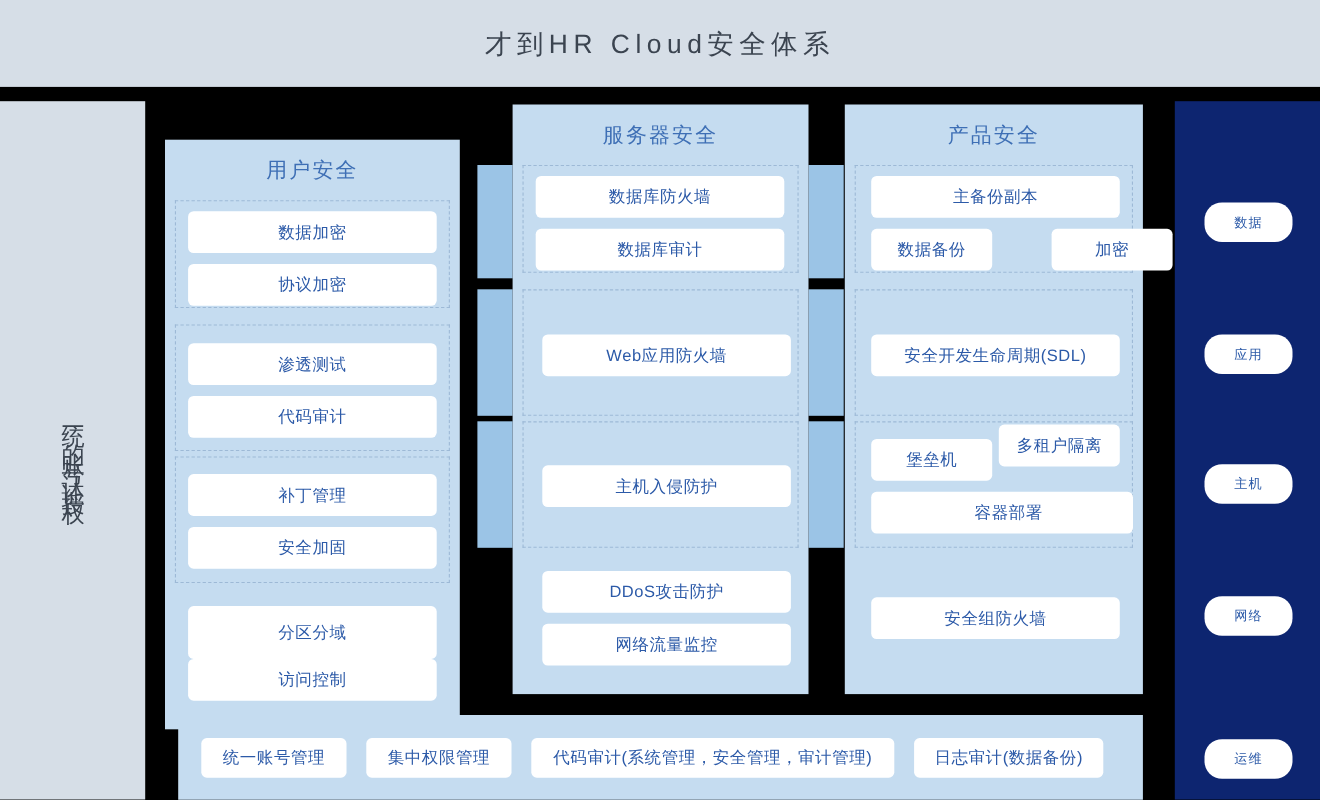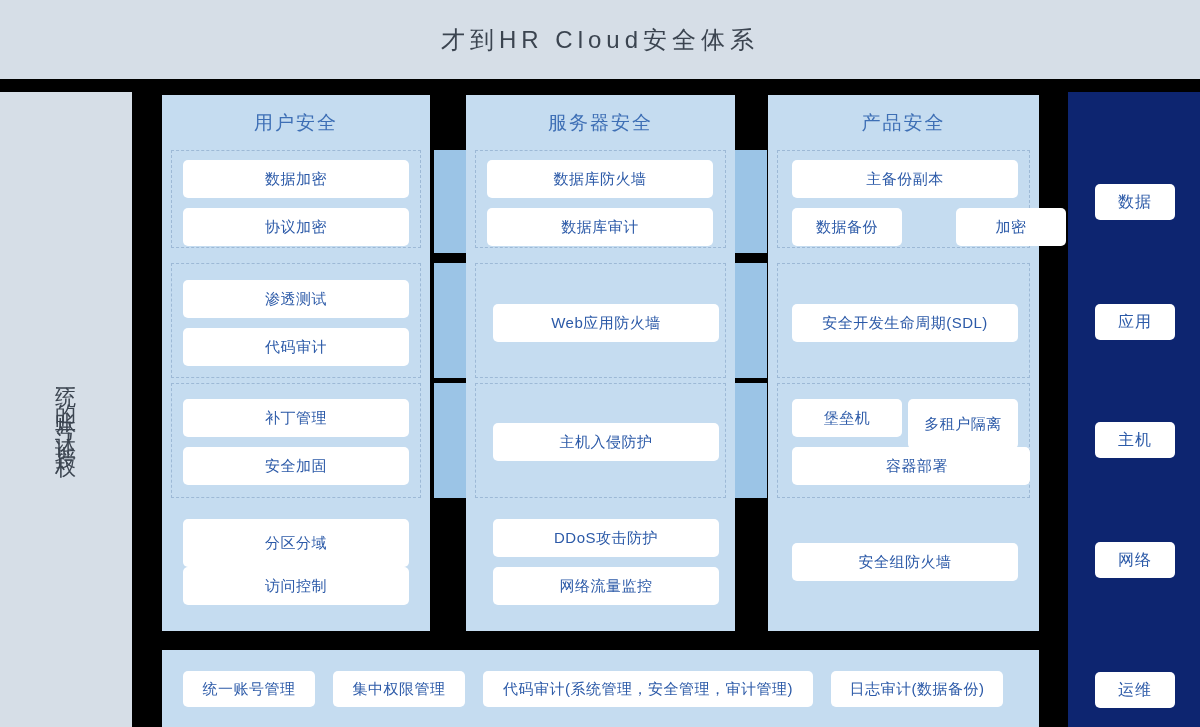--- a/index.html
+++ b/index.html
@@ -41,31 +41,31 @@
     line-height:1;
   }
 
   
   .right-rail{
     position:absolute;left:1068px;top:92px;width:132px;height:635px;
     background:#0d2570;
   }
   .rail-chip{
     position:absolute;left:27px;width:80px;height:36px;
-    background:#ffffff;border-radius:5px;
+    background:#ffffff;border-radius:16px;
     display:flex;align-items:center;justify-content:center;
-    font-size:16px;color:#2c5aa8;letter-spacing:1px;
+    font-size:12px;color:#2c5aa8;letter-spacing:1px;
   }
 
   
   .col{
     position:absolute;top:95px;width:268px;height:536px;
     background:#c5dcf0;
   }
-  .col-1{left:162px;}
+  .col-1{left:150px;margin-top:32px;}
   .col-2{left:466px;width:269px;}
   .col-3{left:768px;width:271px;}
 
   .col-head{
     position:absolute;left:0;top:0;width:100%;height:56px;
     display:flex;align-items:center;justify-content:center;
     font-size:19px;color:#3e6fb5;letter-spacing:2px;
   }
 
   
@@ -160,21 +160,21 @@
     <div class="col-head">产品安全</div>
     <div class="group g1"></div>
     <div class="group g2"></div>
     <div class="group g3"></div>
 
   <div class="cell" style="left: 24px; top: 65px; width: 226px; height: 38px;">主备份副本</div>
       <div class="cell" style="left: 24px; top: 113px; width: 110px; height: 38px;">数据备份</div>
       <div class="cell" style="left: 140px; top: 113px; width: 110px; height: 38px; margin-left: 48px;">加密</div>
       <div class="cell" style="left: 24px; top: 209px; width: 226px; height: 38px;">安全开发生命周期(SDL)</div>
       <div class="cell" style="left: 24px; top: 304px; width: 110px; height: 38px;">堡垒机</div>
-      <div class="cell" style="left: 140px; top: 304px; width: 110px; height: 50px;">多租户隔离</div>
+      <div class="cell" style="left: 140px; top: 291px; width: 110px; height: 38px;">多租户隔离</div>
       <div class="cell" style="left: 24px; top: 352px; width: 226px; height: 38px; padding-left: 12px;">容器部署</div>
       <div class="cell" style="left: 24px; top: 448px; width: 226px; height: 38px;">安全组防火墙</div>
     </div>
 
   <div class="right-rail">
 
   <div class="rail-chip" style="top: 92px;">数据</div>
       <div class="rail-chip" style="top: 212px;">应用</div>
       <div class="rail-chip" style="top: 330px;">主机</div>
       <div class="rail-chip" style="top: 450px;">网络</div>

